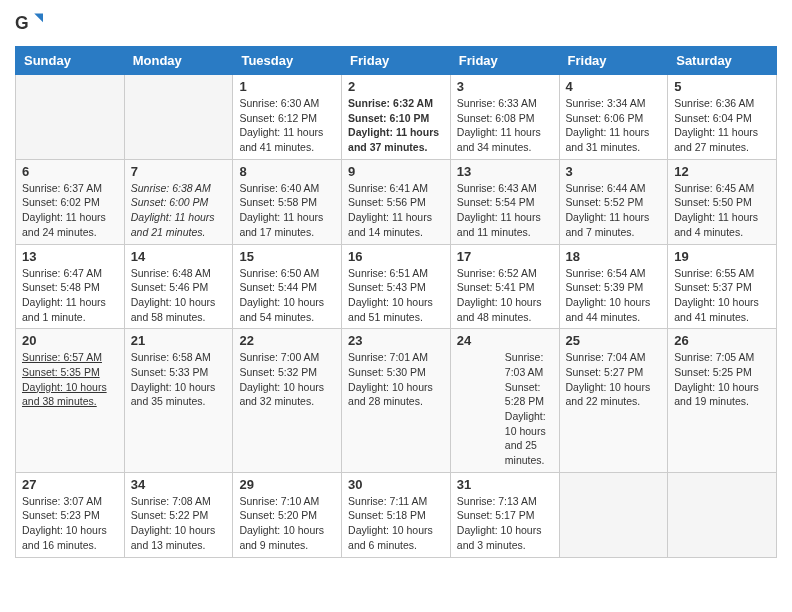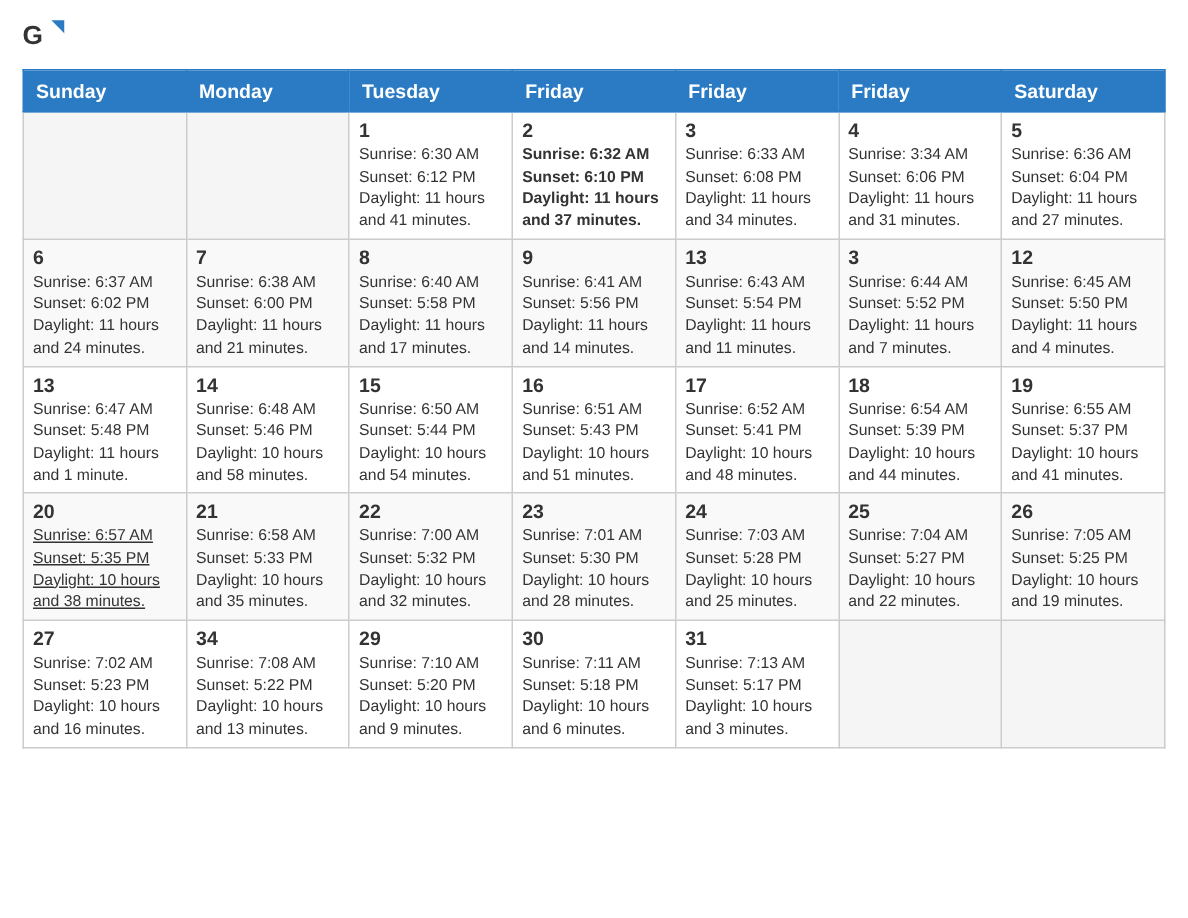--- a/index.html
+++ b/index.html
@@ -156,21 +156,21 @@
         </tr>
         <tr>
           <td>
             <span class="day-num">6</span>
             <div class="day-info" style="white-space: pre-line;">Sunrise: 6:37 AM
 Sunset: 6:02 PM
 Daylight: 11 hours and 24 minutes.</div>
           </td>
           <td>
             <span class="day-num">7</span>
-            <div class="day-info" style="white-space: pre-line;">Sunrise: 6:38 AM
+            <div class="day-info" style="white-space: pre-line; font-style: italic;">Sunrise: 6:38 AM
 Sunset: 6:00 PM
 Daylight: 11 hours and 21 minutes.</div>
           </td>
           <td>
             <span class="day-num">8</span>
             <div class="day-info" style="white-space: pre-line;">Sunrise: 6:40 AM
 Sunset: 5:58 PM
 Daylight: 11 hours and 17 minutes.</div>
           </td>
           <td>
@@ -262,41 +262,41 @@
 Daylight: 10 hours and 32 minutes.</div>
           </td>
           <td>
             <span class="day-num">23</span>
             <div class="day-info" style="white-space: pre-line;">Sunrise: 7:01 AM
 Sunset: 5:30 PM
 Daylight: 10 hours and 28 minutes.</div>
           </td>
           <td>
             <span class="day-num">24</span>
-            <div class="day-info" style="white-space: pre-line;">Sunrise: 7:03 AM
+            <div class="day-info" style="white-space: pre-line; margin-left: 48px;">Sunrise: 7:03 AM
 Sunset: 5:28 PM
 Daylight: 10 hours and 25 minutes.</div>
           </td>
           <td>
             <span class="day-num">25</span>
             <div class="day-info" style="white-space: pre-line;">Sunrise: 7:04 AM
 Sunset: 5:27 PM
 Daylight: 10 hours and 22 minutes.</div>
           </td>
           <td>
             <span class="day-num">26</span>
             <div class="day-info" style="white-space: pre-line;">Sunrise: 7:05 AM
 Sunset: 5:25 PM
 Daylight: 10 hours and 19 minutes.</div>
           </td>
         </tr>
         <tr>
           <td>
             <span class="day-num">27</span>
-            <div class="day-info" style="white-space: pre-line;">Sunrise: 7:02 AM
+            <div class="day-info" style="white-space: pre-line;">Sunrise: 3:07 AM
 Sunset: 5:23 PM
 Daylight: 10 hours and 16 minutes.</div>
           </td>
           <td>
             <span class="day-num">34</span>
             <div class="day-info" style="white-space: pre-line;">Sunrise: 7:08 AM
 Sunset: 5:22 PM
 Daylight: 10 hours and 13 minutes.</div>
           </td>
           <td>

